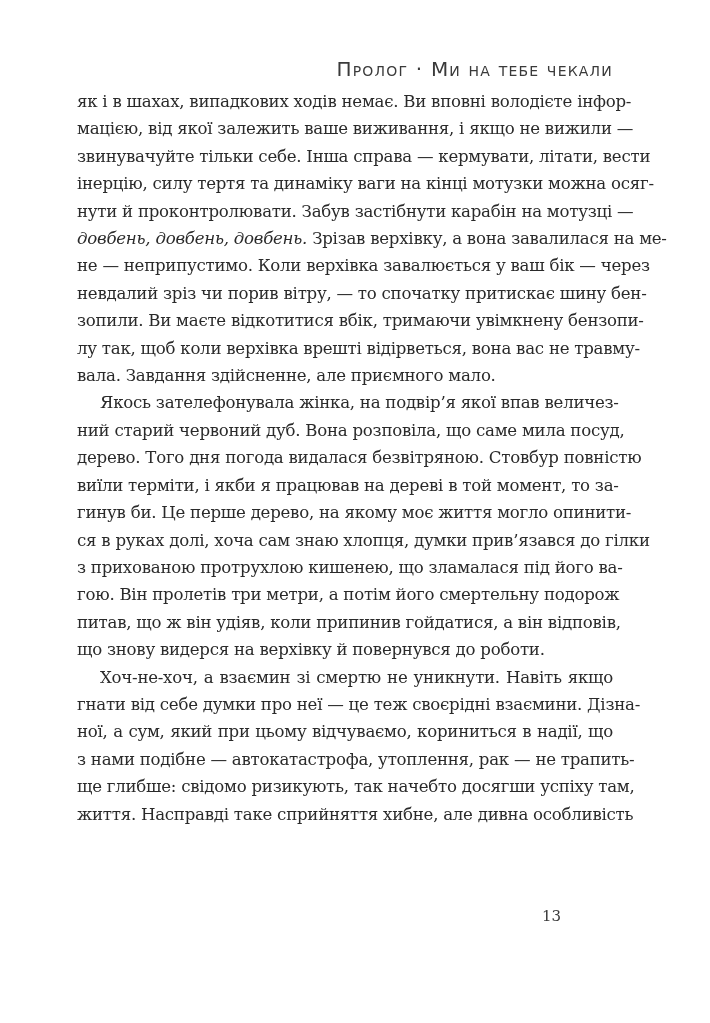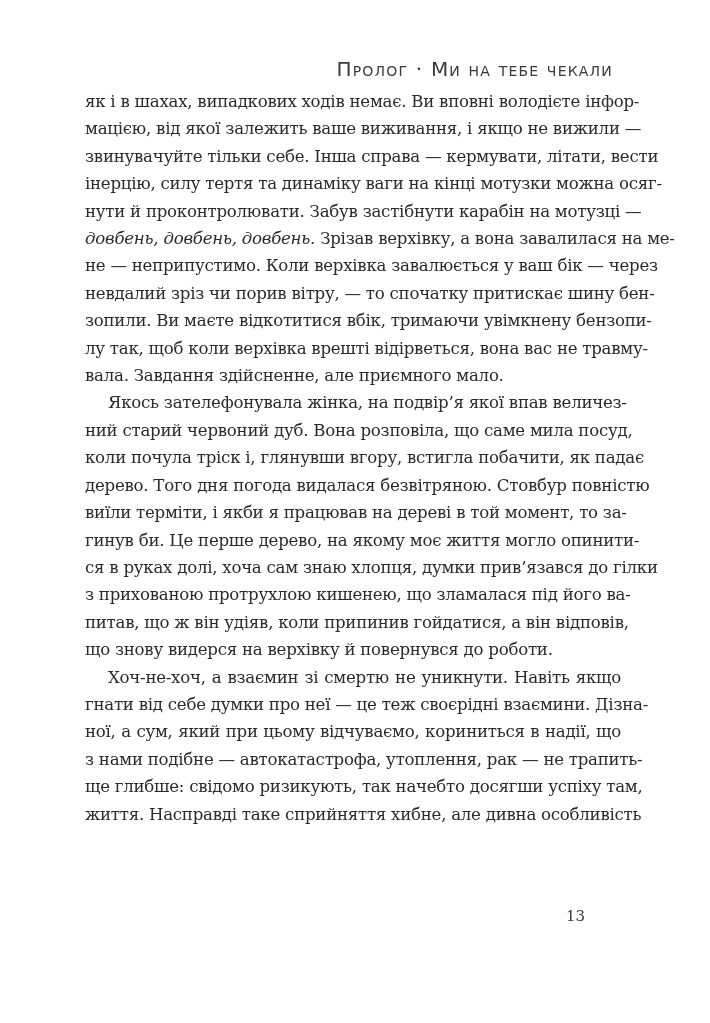--- a/index.html
+++ b/index.html
@@ -8,28 +8,27 @@
       position: absolute; top: 57px; right: 97px;
       font-family: "DejaVu Sans", sans-serif;
       font-size: 20px; letter-spacing: 1.2px; color: #3a3a3a;
       font-variant: small-caps;
     }
     .body-text {
       position: absolute; left: 77px; top: 88px; width: 536px;
       font-family: "DejaVu Serif", serif;
       font-size: 16.6px; line-height: 27.4px; color: #2a2a2a;
       letter-spacing: -0.25px;
-      margin-left: 8px;
     }
     .line { display: block; white-space: nowrap; text-align: justify; text-align-last: justify; }
     .line.last { text-align-last: left; }
     .line.indent { padding-left: 23px; }
     .italic { font-style: italic; }
     .page-number {
-      position: absolute; top: 907px; left: 566px;
+      position: absolute; top: 907px; left: 542px;
       font-family: "DejaVu Serif", serif; font-size: 15px; color: #3a3a3a;
     }
   </style>
 </head>
 <body>
 
 <div class="running-head">Пролог · Ми на тебе чекали</div>
 
 <div class="body-text">
   <span class="line">як і в шахах, випадкових ходів немає. Ви вповні володієте інфор-</span>
@@ -38,26 +37,26 @@
   <span class="line">інерцію, силу тертя та динаміку ваги на кінці мотузки можна осяг-</span>
   <span class="line">нути й проконтролювати. Забув застібнути карабін на мотузці —</span>
   <span class="line"><span class="italic">довбень, довбень, довбень.</span><span> Зрізав верхівку, а вона завалилася на ме-</span></span>
   <span class="line">не — неприпустимо. Коли верхівка завалюється у ваш бік — через</span>
   <span class="line">невдалий зріз чи порив вітру, — то спочатку притискає шину бен-</span>
   <span class="line">зопили. Ви маєте відкотитися вбік, тримаючи увімкнену бензопи-</span>
   <span class="line">лу так, щоб коли верхівка врешті відірветься, вона вас не травму-</span>
   <span class="line last">вала. Завдання здійсненне, але приємного мало.</span>
   <span class="line indent">Якось зателефонувала жінка, на подвір’я якої впав величез-</span>
   <span class="line">ний старий червоний дуб. Вона розповіла, що саме мила посуд,</span>
-  <span class="line">коли почула тріск і, глянувши вгору, встигла побачити, як падає</span>
   <span class="line">дерево. Того дня погода видалася безвітряною. Стовбур повністю</span>
   <span class="line">виїли терміти, і якби я працював на дереві в той момент, то за-</span>
   <span class="line">гинув би. Це перше дерево, на якому моє життя могло опинити-</span>
   <span class="line">ся в руках долі, хоча сам знаю хлопця, думки прив’язався до гілки</span>
   <span class="line">з прихованою протрухлою кишенею, що зламалася під його ва-</span>
+  <span class="line">гою. Він пролетів три метри, а потім його смертельну подорож</span>
   <span class="line">питав, що ж він удіяв, коли припинив гойдатися, а він відповів,</span>
   <span class="line last">що знову видерся на верхівку й повернувся до роботи.</span>
   <span class="line indent">Хоч-не-хоч, а взаємин зі смертю не уникнути. Навіть якщо</span>
   <span class="line">гнати від себе думки про неї — це теж своєрідні взаємини. Дізна-</span>
   <span class="line">ної, а сум, який при цьому відчуваємо, кориниться в надії, що</span>
   <span class="line">з нами подібне — автокатастрофа, утоплення, рак — не трапить-</span>
   <span class="line">ще глибше: свідомо ризикують, так начебто досягши успіху там,</span>
   <span class="line">життя. Насправді таке сприйняття хибне, але дивна особливість</span>
 </div>
 

